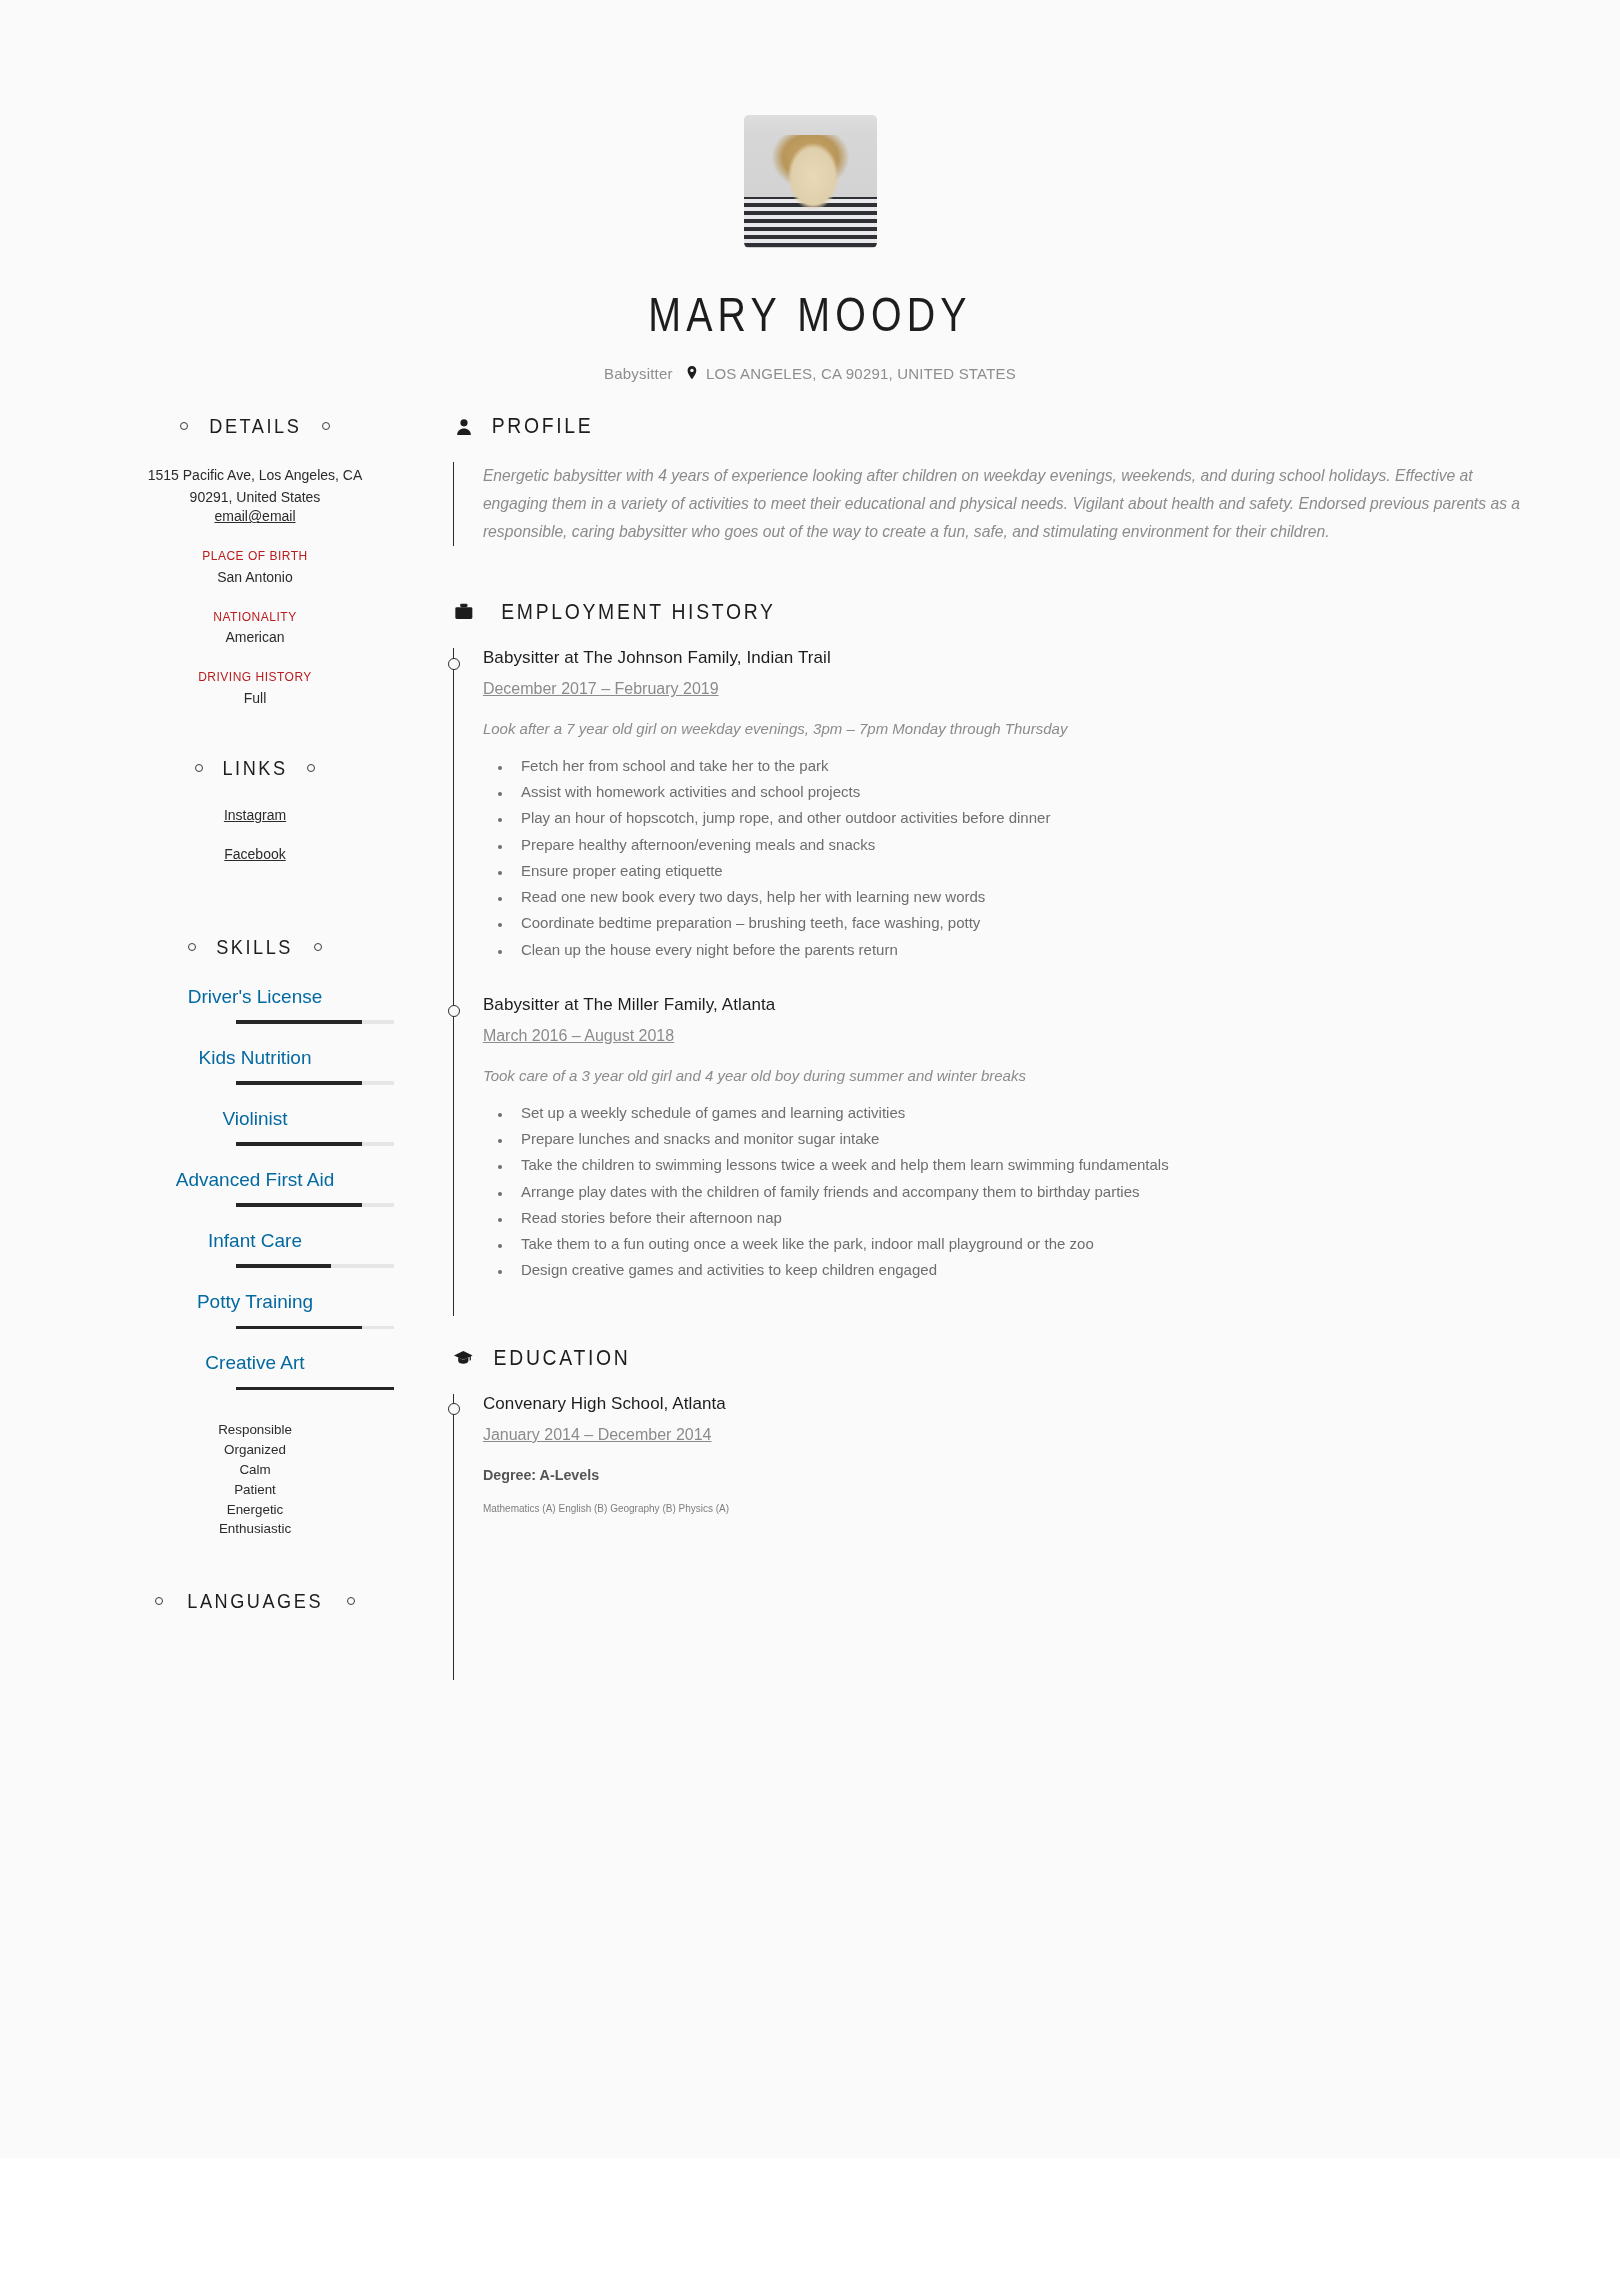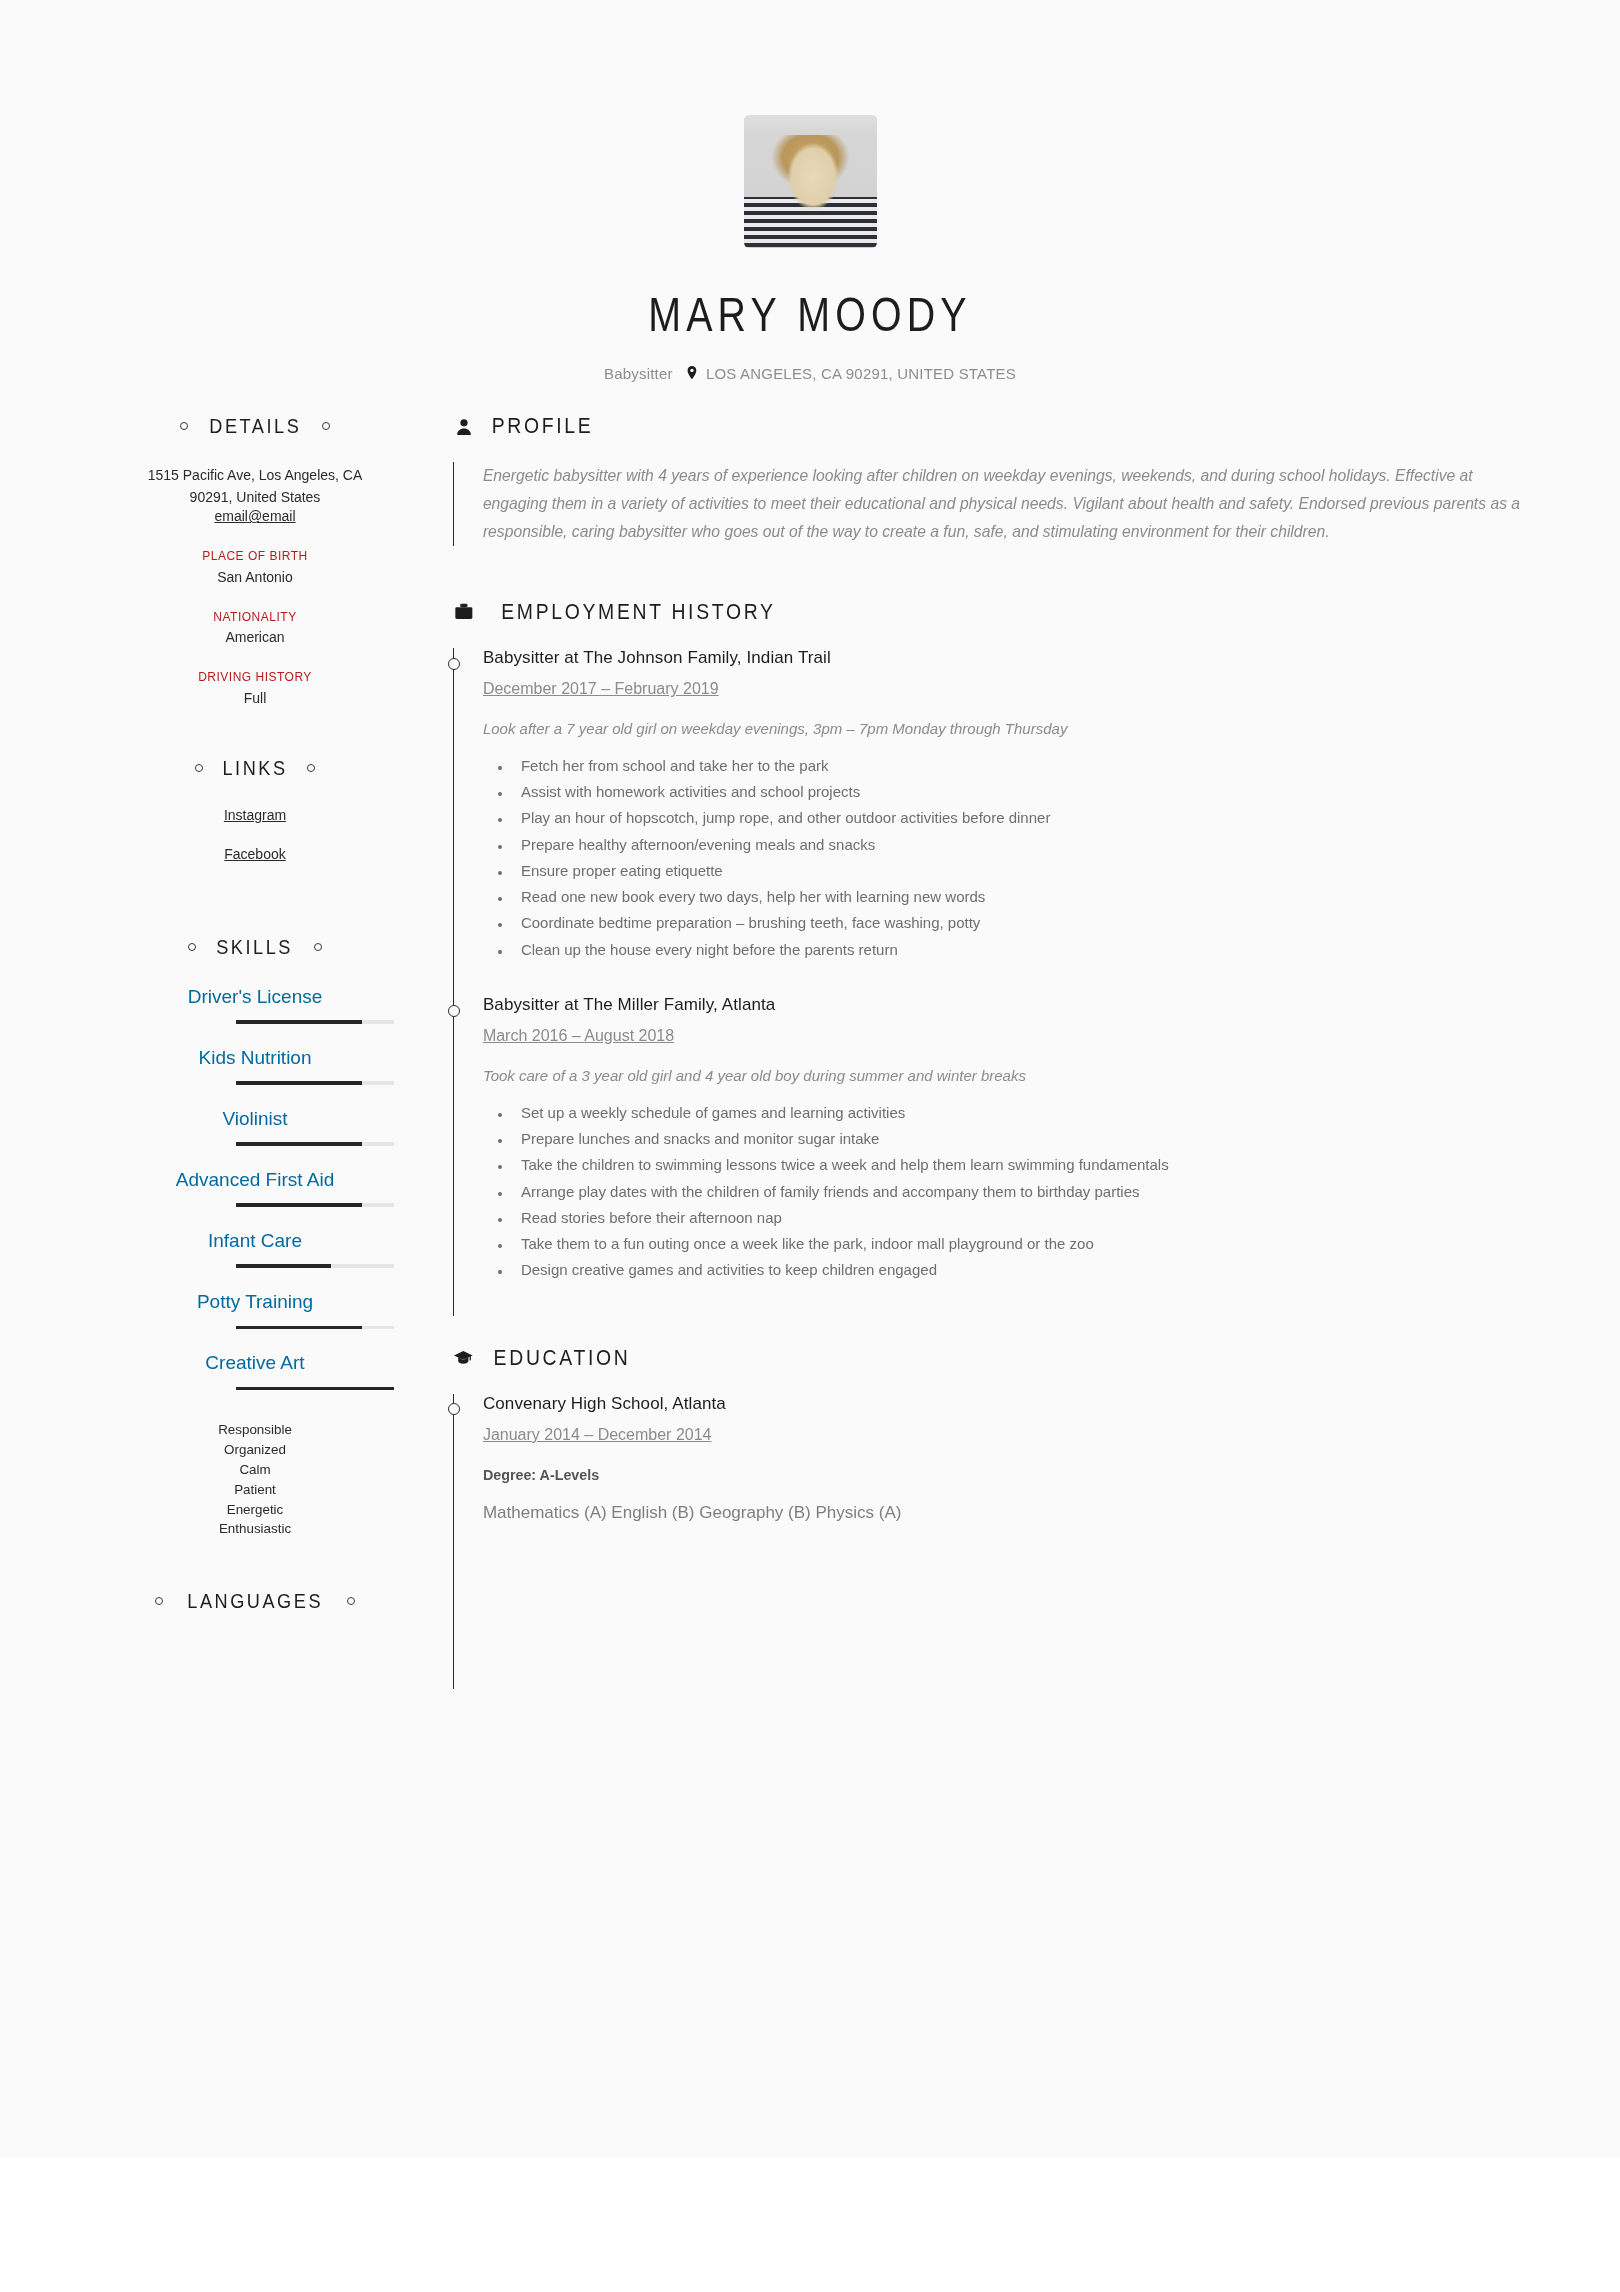--- a/index.html
+++ b/index.html
@@ -202,21 +202,21 @@
   }
   ul.bullets li::marker { font-size: 11.6px; }
   .edu-degree {
     margin-top: 23px;
     font-size: 14.3px;
     font-weight: bold;
     color: #555;
   }
   .edu-desc {
     margin-top: 19.7px;
-    font-size: 17px;
+    font-size: 10px;
     color: #7e7e7e;
   }
   .tail { height: 134px; }
 </style>
 </head>
 <body>
 
 <div class="page">
 
   <div class="header">

